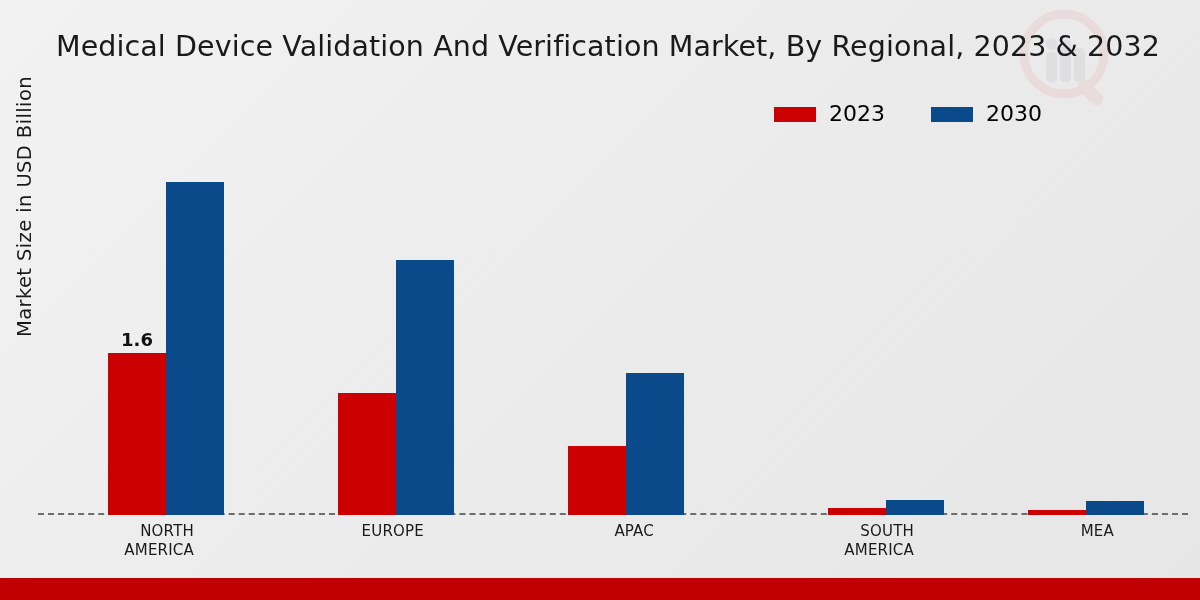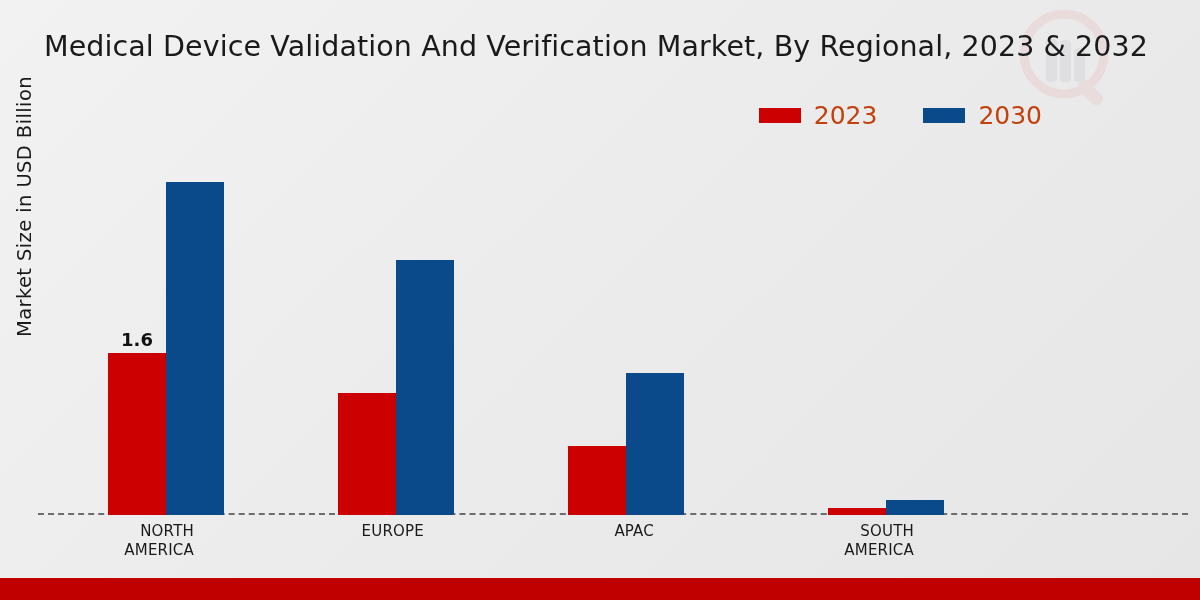--- a/index.html
+++ b/index.html
@@ -23,21 +23,21 @@
     top: 8px;
     width: 104px;
     height: 104px;
     opacity: .30;
     pointer-events: none;
   }
 
   
   #chart-title {
     position: absolute;
-    left: 44px;
+    left: 56px;
     top: 30px;
     width: 1130px;
     font-size: 28.5px;
     font-weight: 400;
     letter-spacing: .1px;
     color: #1a1a1a;
     white-space: nowrap;
   }
 
   
@@ -53,22 +53,22 @@
     display: flex;
     align-items: center;
     gap: 13px;
   }
   .legend-swatch {
     width: 42px;
     height: 15px;
     display: block;
   }
   .legend-label {
-    font-size: 25px;
-    color: #c2410c;
+    font-size: 22px;
+    color: #000000;
     line-height: 1;
   }
 
   
   #y-axis-title {
     position: absolute;
     left: -166px;
     top: 195px;
     width: 380px;
     text-align: center;
@@ -216,15 +216,23 @@
 
   <div class="group" style="left:720px">
     <div class="bars">
       <span class="bar y2023" style="height: 7.1px; background: rgb(204, 0, 0);"></span>
       <span class="bar y2032" style="height: 15.2px; background: rgb(11, 74, 138);"></span>
     </div>
     <div class="bar-value" style="bottom: 11.1px;"></div>
     <div class="cat-label">SOUTH<br>AMERICA</div>
   </div>
 
+  <div class="group" style="left:920px">
+    <div class="bars">
+      <span class="bar y2023" style="height: 5.1px; background: rgb(204, 0, 0);"></span>
+      <span class="bar y2032" style="height: 14.2px; background: rgb(11, 74, 138);"></span>
+    </div>
+    <div class="bar-value" style="bottom: 9.1px;"></div>
+    <div class="cat-label">MEA</div>
+  </div>
 </div>
 
 <div id="footer-bar"></div>
 
 </body></html>

